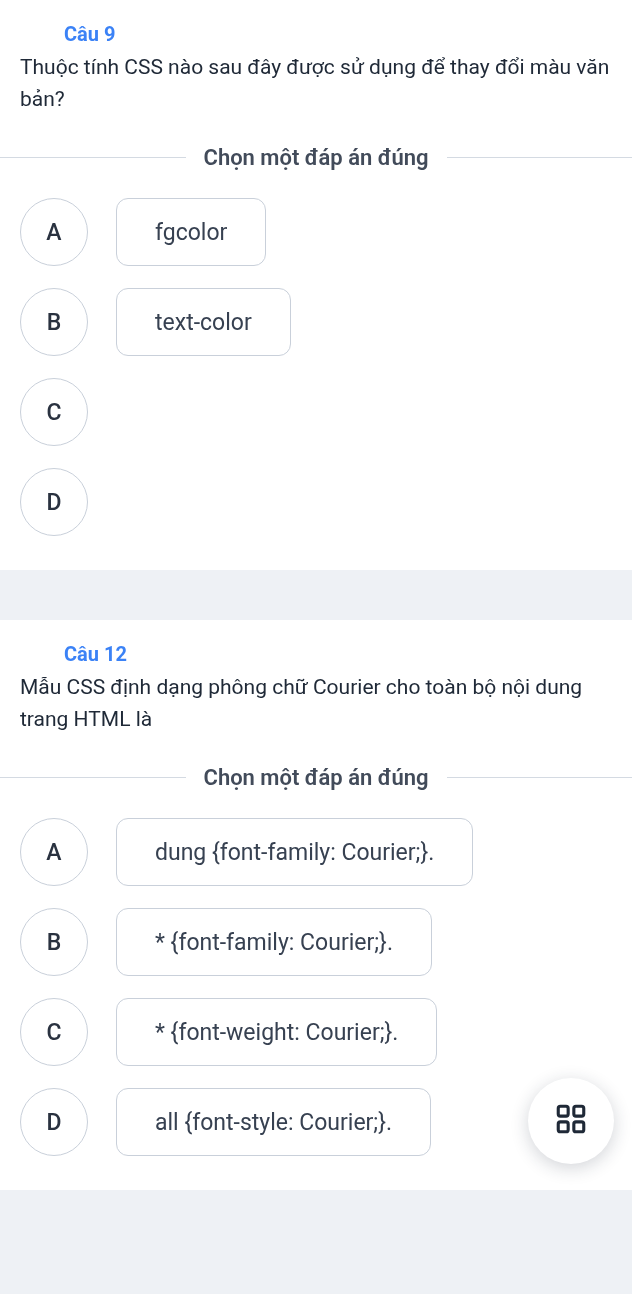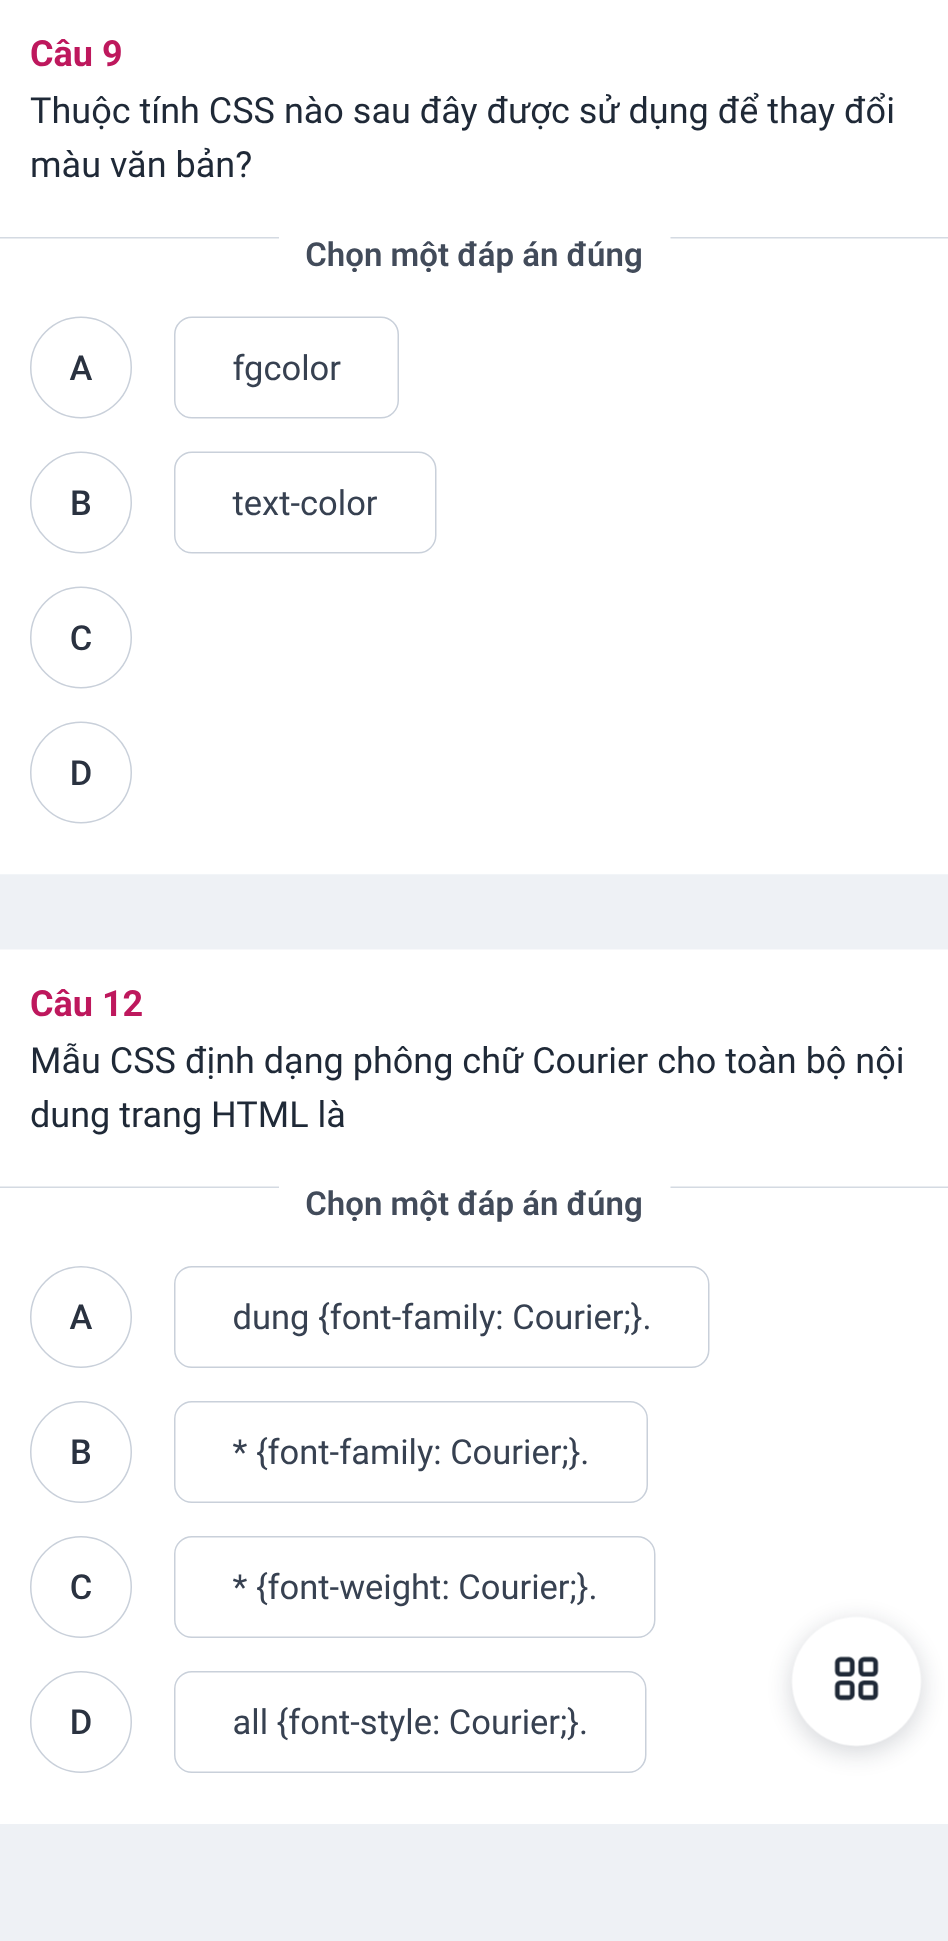--- a/index.html
+++ b/index.html
@@ -9,33 +9,35 @@
     background: #eef1f5;
     color: #212936;
     width: 632px;
   }
   .question-card {
     background: #ffffff;
     padding: 22px 20px 34px 20px;
   }
   .q-title {
     font-weight: 700;
-    font-size: 24px;
-    color: #be185d;
+    font-size: 20px;
+    color: #3b82f6;
     margin-bottom: 6px;
+    margin-left: 44px;
   }
   .q-text {
-    font-size: 24px;
+    font-size: 21px;
     line-height: 1.5;
     color: #1f2937;
     font-weight: 400;
     margin-bottom: 30px;
   }
   .instruction-row {
     display: flex;
+    align-items: center;
     margin: 0 -20px 28px -20px;
   }
   .instruction-row .line {
     flex: 1;
     height: 1px;
     background: #d4dae2;
   }
   .instruction-row .label {
     padding: 0 18px;
     font-size: 22px;

